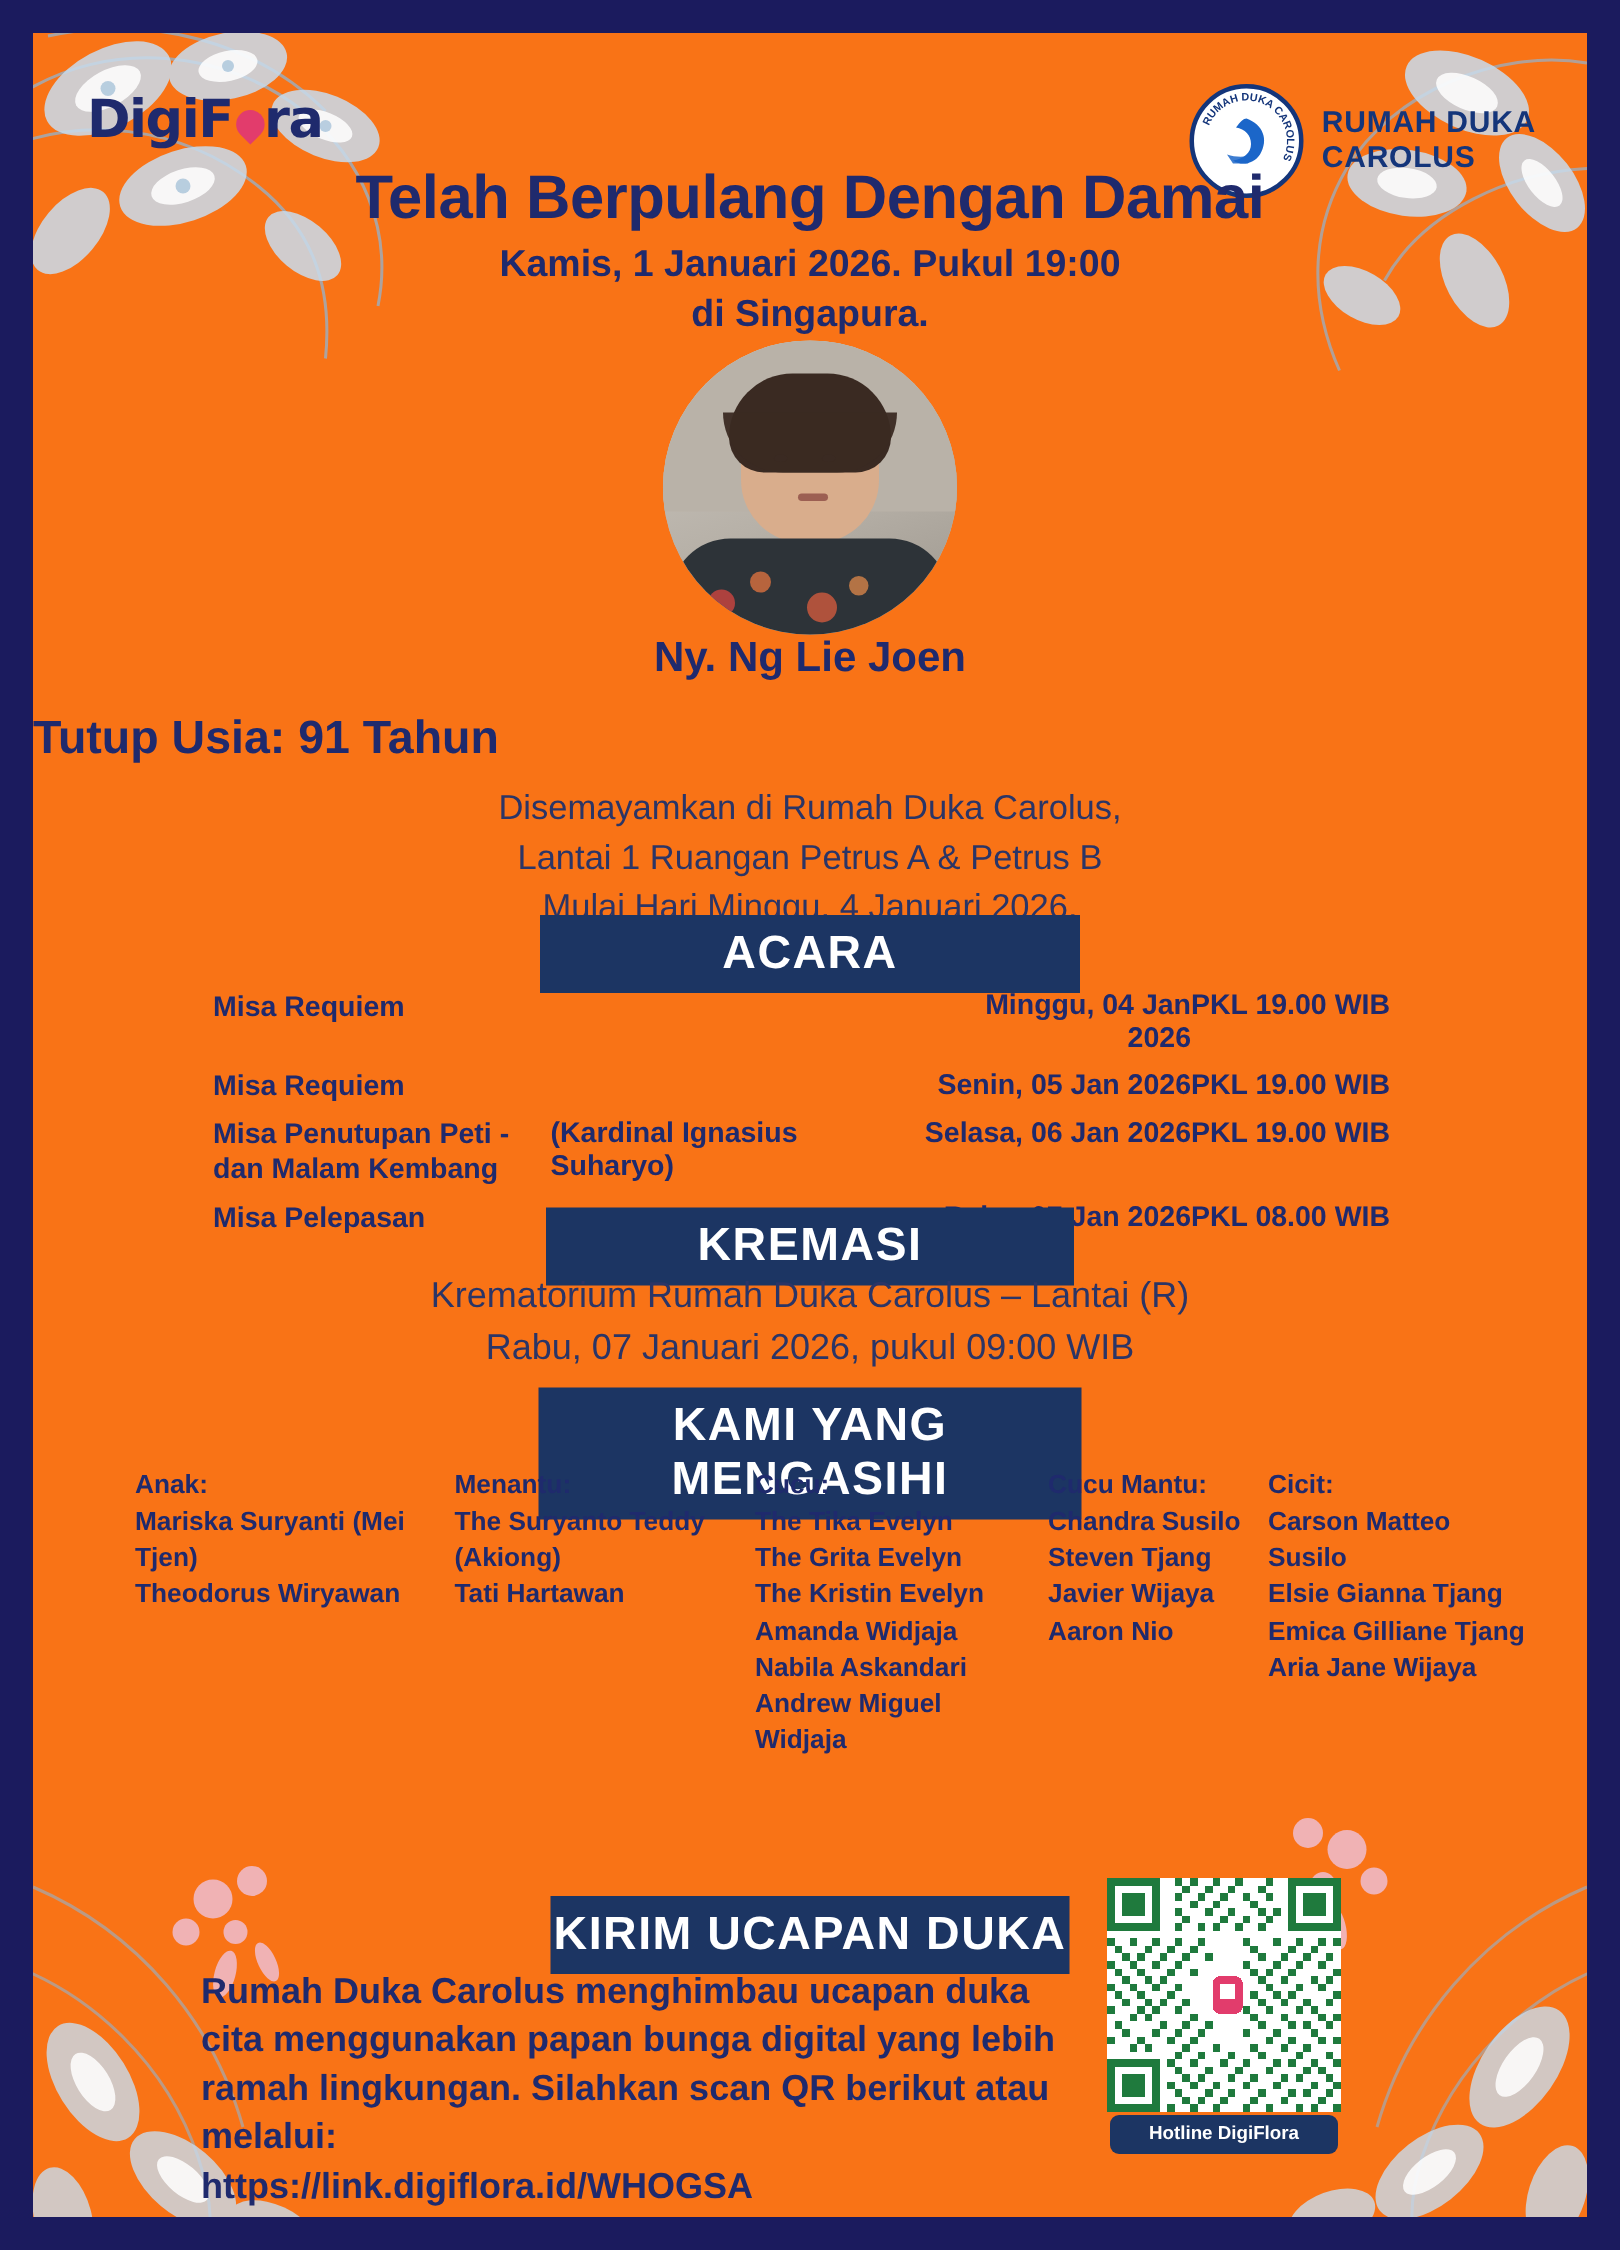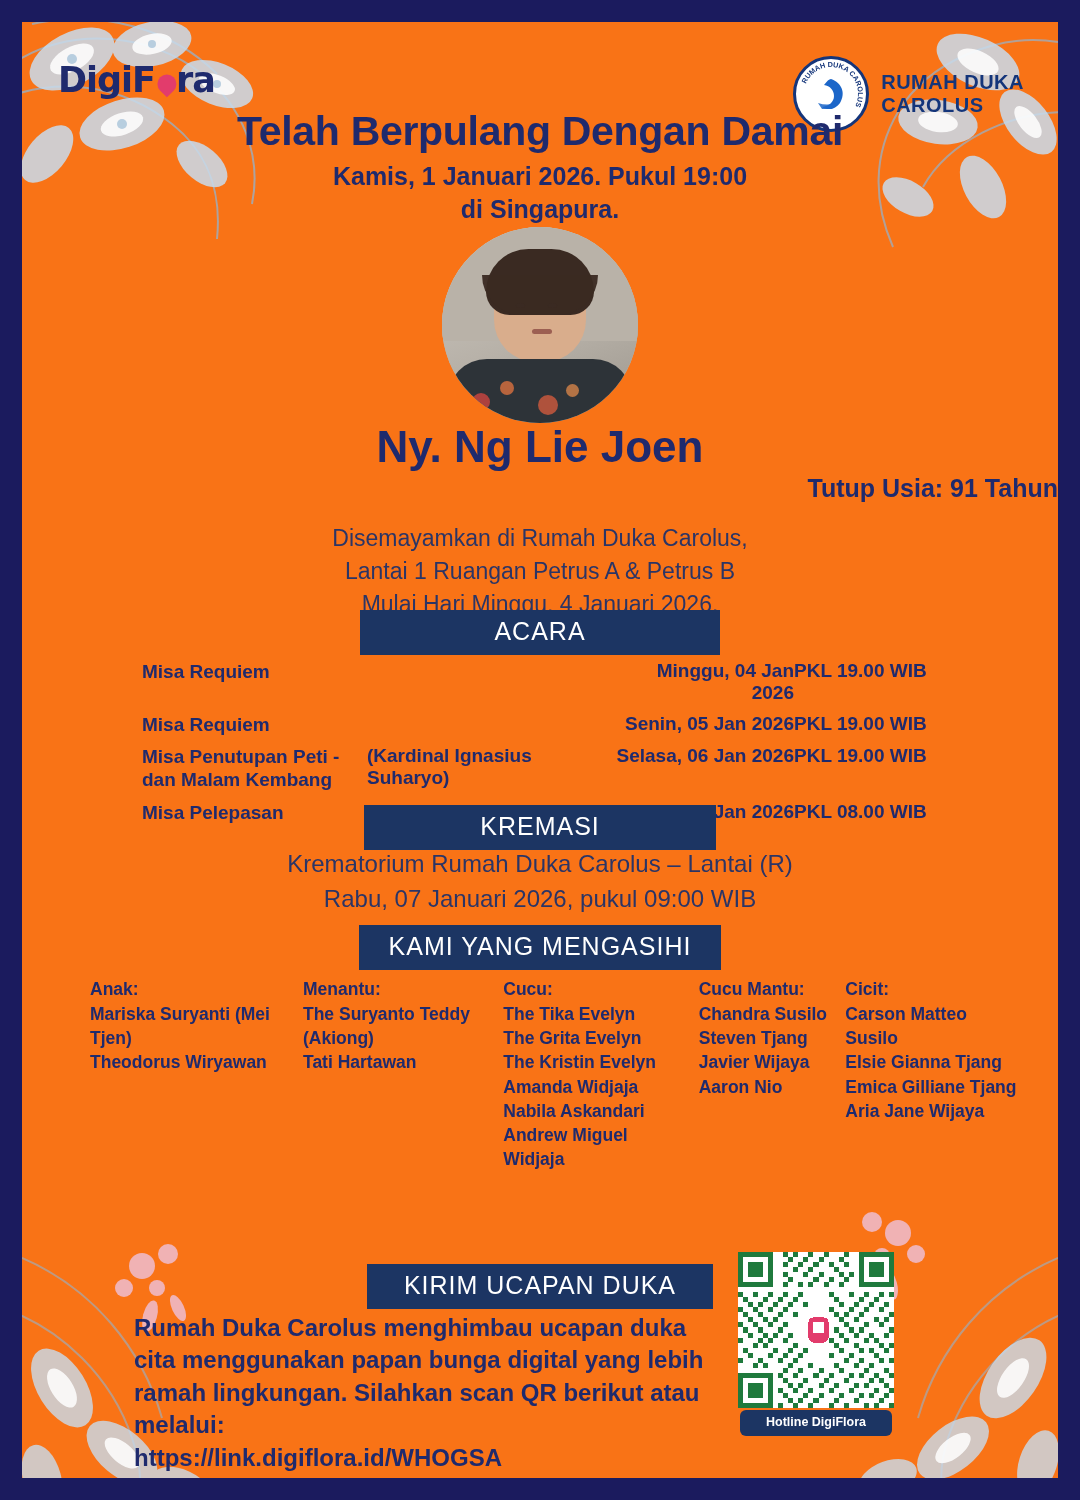--- a/index.html
+++ b/index.html
@@ -100,36 +100,36 @@
     width:186px; height:70px; border-radius:40px 40px 0 0;
     background:#2d3338;
   }
   .portrait .floral1{position:absolute;bottom:12px;left:30px;width:18px;height:18px;border-radius:50%;background:#c4443f;opacity:.85;}
   .portrait .floral2{position:absolute;bottom:28px;left:58px;width:14px;height:14px;border-radius:50%;background:#d9713f;opacity:.8;}
   .portrait .floral3{position:absolute;bottom:8px;left:96px;width:20px;height:20px;border-radius:50%;background:#cf5a3d;opacity:.8;}
   .portrait .floral4{position:absolute;bottom:26px;left:124px;width:13px;height:13px;border-radius:50%;background:#e08a4a;opacity:.75;}
 
   .deceased-name {
     position: absolute; top: 400px; left: 0; right: 0; text-align: center;
-    color: #1f2a6d; font-size: 44px; font-weight: bold;
+    color: #1f2a6d; font-size: 28px; font-weight: bold;
   }
   .deceased-age {
-    position: absolute; top: 452px; left: 0; right: 0; text-align: right;
-    color: #1f2a6d; font-size: 25px; font-weight: bold;
+    position: absolute; top: 452px; left: 0; right: 0; text-align: left;
+    color: #1f2a6d; font-size: 31px; font-weight: bold;
   }
   .repose {
     position: absolute; top: 500px; left: 0; right: 0; text-align: center;
     color: #2b3566; font-size: 23px; line-height: 1.43;
   }
 
   
   .sec-head {
     position: absolute; left: 50%; transform: translateX(-50%);
     background: #1c3563; color: #fff;
-    font-size: 25px; font-weight: normal; letter-spacing: 1px;
+    font-size: 31px; font-weight: bold; letter-spacing: 1px;
     text-align: center; padding: 7px 0 9px;
   }
   .sec-acara   { top: 588px; width: 360px; }
   .sec-kremasi { top: 783px; width: 352px; }
   .sec-kami    { top: 903px; width: 362px; }
   .sec-kirim   { top: 1242px; width: 346px; }
 
   
   .acara {
     position: absolute; top: 638px; left: 120px; width: 800px;

